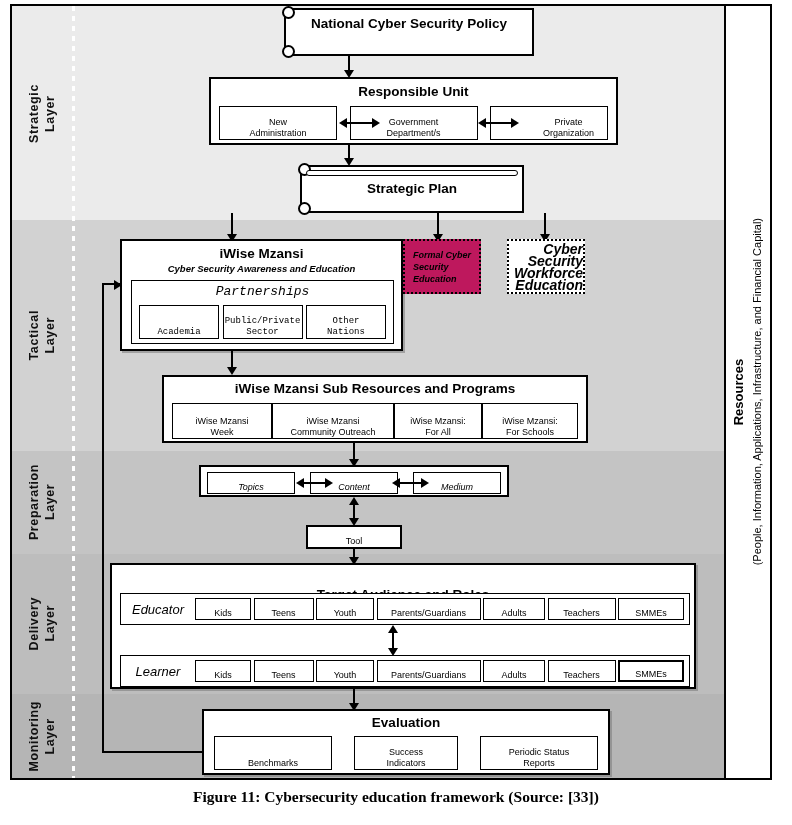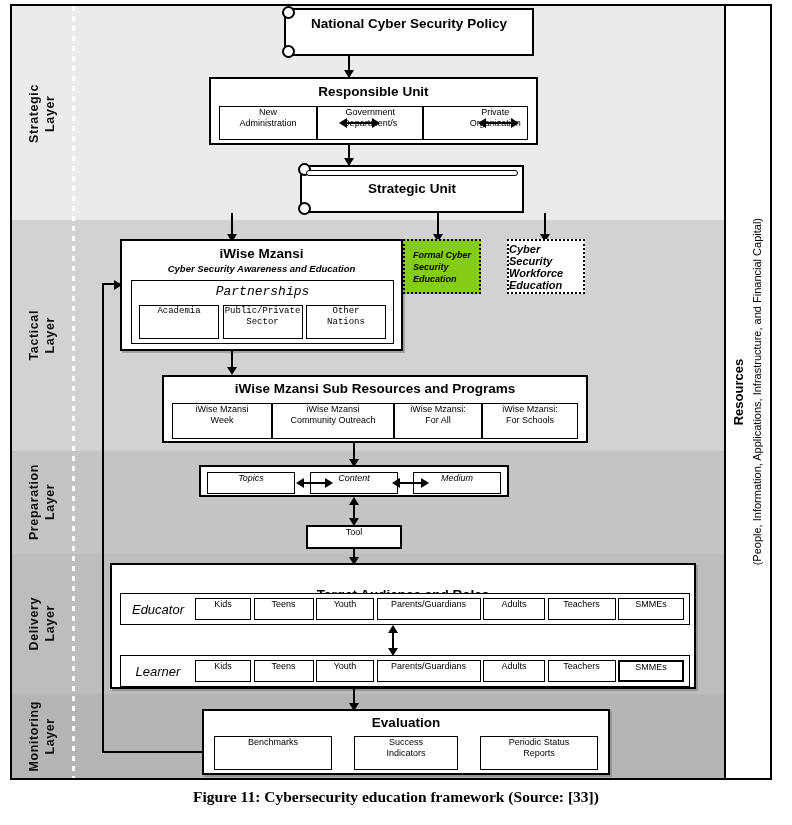--- a/index.html
+++ b/index.html
@@ -33,21 +33,21 @@
     background:#fff;display:flex;align-items:center;justify-content:center;}
   #resources-inner{writing-mode:vertical-rl;transform:rotate(180deg);text-align:center;line-height:19px;}
   #resources-title{font-weight:bold;font-size:13px;}
   #resources-sub{font-size:11px;}
 
   
   #canvas{position:absolute;left:60px;top:0;right:44px;height:772px;}
 
   
   .box{position:absolute;box-sizing:border-box;background:#fff;border:2px solid #000;
-    display:flex;flex-direction:column;align-items:center;justify-content:flex-start;text-align:center;}
+    display:flex;flex-direction:column;align-items:center;justify-content:flex-end;text-align:center;}
   .box.thin{border-width:1.5px;}
   .box.shadow{box-shadow:2px 2px 0 rgba(120,120,120,.55);}
   .ttl{font-weight:bold;font-size:13.5px;color:#000;}
   .sub-it{font-style:italic;font-weight:bold;font-size:9.5px;}
   .leaf{font-size:9px;line-height:11px;color:#000;}
   .leaf-b{font-size:9px;line-height:11px;}
   .dotted{border:2.5px dotted #000;}
   .italic-lbl{font-style:italic;font-size:13px;}
 
   
@@ -110,21 +110,21 @@
 
       <div class="docbox" style="left:212px;top:2px;width:250px;height:48px;">
         <div class="curl" style="top:-4px;"></div>
         <div class="curl" style="bottom:-4px;"></div>
         <span class="ttl nl">National Cyber Security Policy</span>
       </div>
 
       <div class="ln vline" style="left:276px;top:50px;height:18px;"></div>
       <div class="arrow-d" style="left:272px;top:64px;"></div>
 
-      <div class="box" style="left:137px;top:71px;width:329px;height:68px;justify-content:flex-start;">
+      <div class="box" style="left:137px;top:71px;width:409px;height:68px;justify-content:flex-start;">
         <span class="ttl" style="margin-top:5px;">Responsible Unit</span>
         <div style="position:absolute;left:8px;top:27px;right:8px;display:flex;justify-content:space-between;">
           <div class="box thin" style="position:relative;left:auto;top:auto;width:118px;height:34px;">
             <span class="leaf nl">New<br>Administration</span>
             </div>
           <div class="box thin" style="position:relative;left:auto;top:auto;width:128px;height:34px;">
             <span class="leaf nl">Government<br>Department/s</span>
             </div>
           <div class="box thin" style="position:relative;left:auto;top:auto;width:118px;height:34px;padding-left:39px;">
             <span class="leaf nl">Private<br>Organization</span>
@@ -139,21 +139,21 @@
         <div class="arrow-r" style="left:300px;top:39px;"></div>
       </div>
 
       <div class="ln vline" style="left:276px;top:139px;height:17px;"></div>
       <div class="arrow-d" style="left:272px;top:152px;"></div>
 
       <div class="docbox" style="left:228px;top:159px;width:224px;height:48px;">
         <div class="curl" style="top:-4px;"></div>
         <div class="curl" style="bottom:-4px;"></div>
         <div style="position:absolute;left:4px;right:4px;top:3px;height:4px;border:1.5px solid #000;border-radius:3px;background:#fff;"></div>
-        <span class="ttl nl" style="margin-top:14px;">Strategic Unit</span>
+        <span class="ttl nl" style="margin-top:14px;">Strategic Plan</span>
       </div>
 
       <div class="ln vline" style="left:159px;top:207px;height:25px;"></div>
       <div class="arrow-d" style="left:155px;top:228px;"></div>
       <div class="ln vline" style="left:365px;top:207px;height:25px;"></div>
       <div class="arrow-d" style="left:361px;top:228px;"></div>
       <div class="ln vline" style="left:472px;top:207px;height:25px;"></div>
       <div class="arrow-d" style="left:468px;top:228px;"></div>
 
       <div class="box shadow" style="left:48px;top:233px;width:283px;height:112px;justify-content:flex-start;">
@@ -169,25 +169,25 @@
             <div class="box thin" style="position:relative;left:auto;top:auto;width:80px;height:34px;">
               <span class="leaf-b nl">Public/Private<br>Sector</span>
               </div>
             <div class="box thin" style="position:relative;left:auto;top:auto;width:80px;height:34px;">
               <span class="leaf-b nl">Other<br>Nations</span>
               </div>
           </div>
         </div>
       </div>
 
-      <div class="dotted" style="position:absolute;left:331px;top:233px;width:78px;height:55px;background:#84cc16;box-sizing:border-box;display:flex;align-items:center;justify-content:center;">
+      <div class="dotted" style="position:absolute;left:331px;top:233px;width:78px;height:55px;background:#be185d;box-sizing:border-box;display:flex;align-items:center;justify-content:center;">
         <span class="sub-it nl" style="font-size:9px;line-height:12px;">Formal Cyber<br>Security<br>Education</span>
       </div>
       <div class="dotted" style="position:absolute;left:435px;top:233px;width:78px;height:55px;background:#fff;box-sizing:border-box;display:flex;align-items:center;justify-content:center;">
-        <span class="sub-it nl" style="font-size:11px;line-height:12px;">Cyber Security<br>Workforce<br>Education</span>
+        <span class="sub-it nl" style="font-size:14px;line-height:12px;text-align:right;">Cyber Security<br>Workforce<br>Education</span>
       </div>
 
       <div class="ln vline" style="left:159px;top:345px;height:22px;"></div>
       <div class="arrow-d" style="left:155px;top:361px;"></div>
 
       <div class="box" style="left:90px;top:369px;width:426px;height:68px;justify-content:flex-start;">
         <span class="ttl" style="margin-top:4px;">iWise Mzansi Sub Resources and Programs</span>
         <div style="position:absolute;left:8px;right:8px;top:26px;display:flex;justify-content:space-between;">
           <div class="box thin" style="position:relative;left:auto;top:auto;width:100px;height:36px;">
             <span class="leaf nl">iWise Mzansi<br>Week</span>

